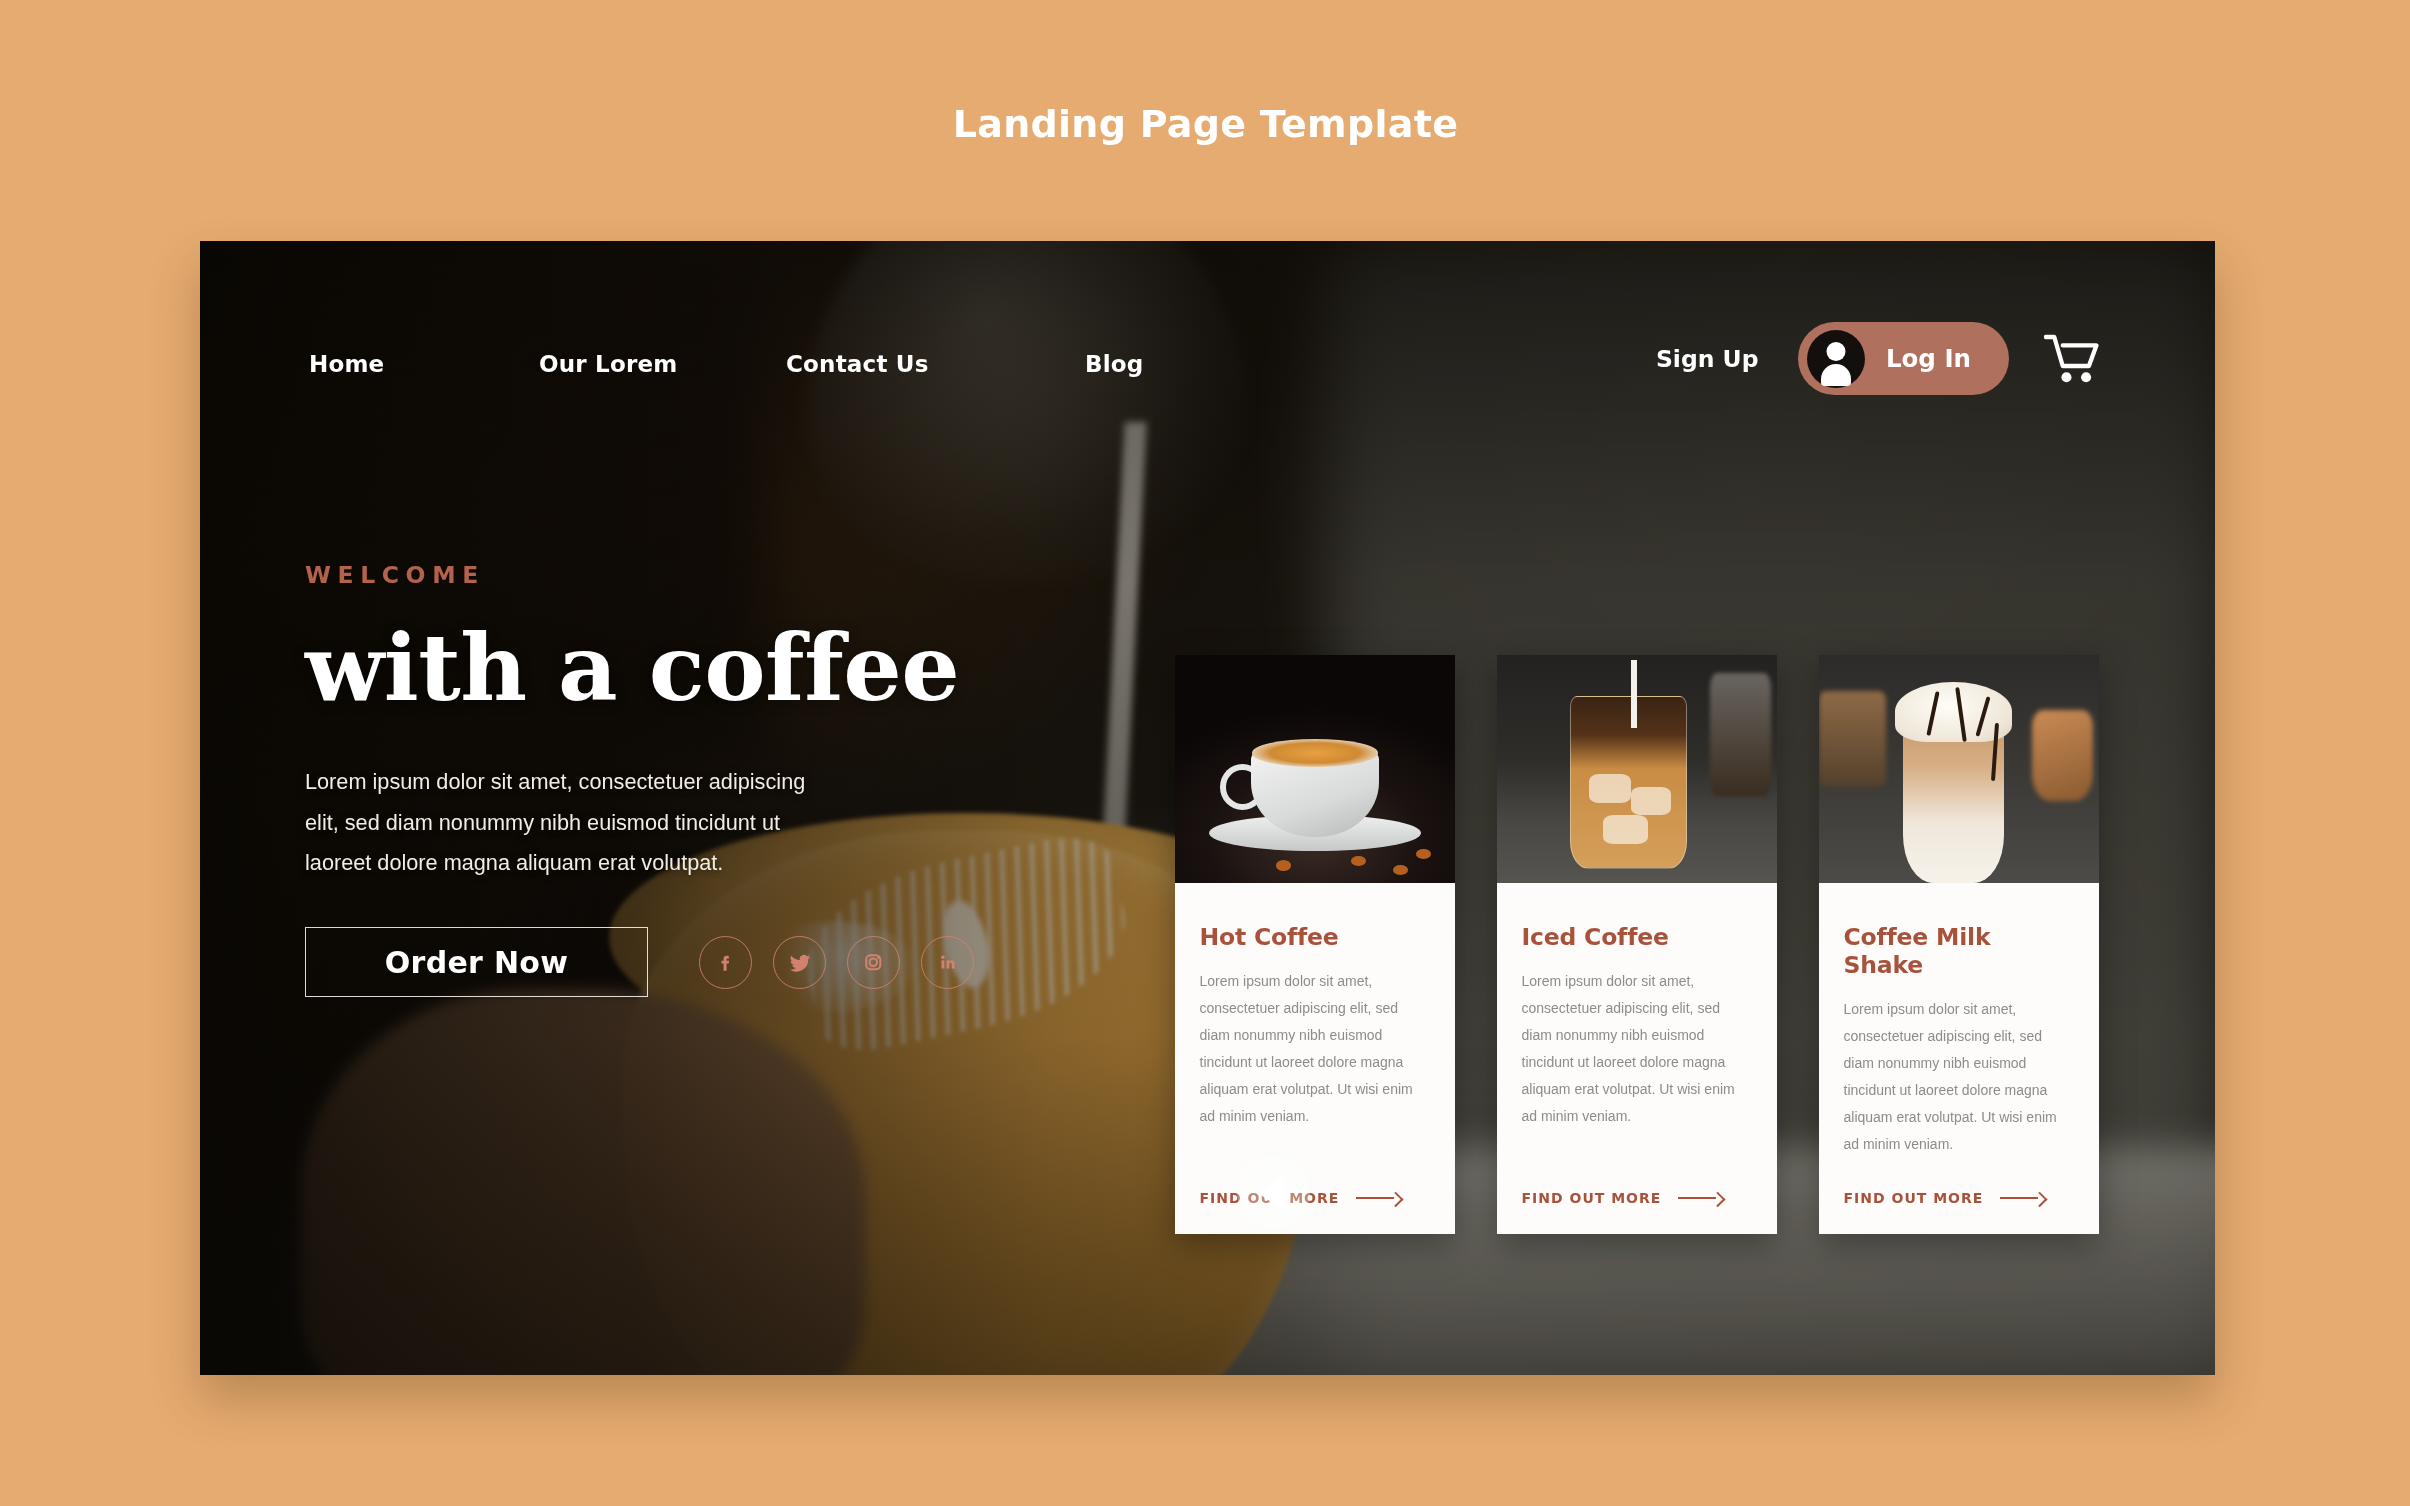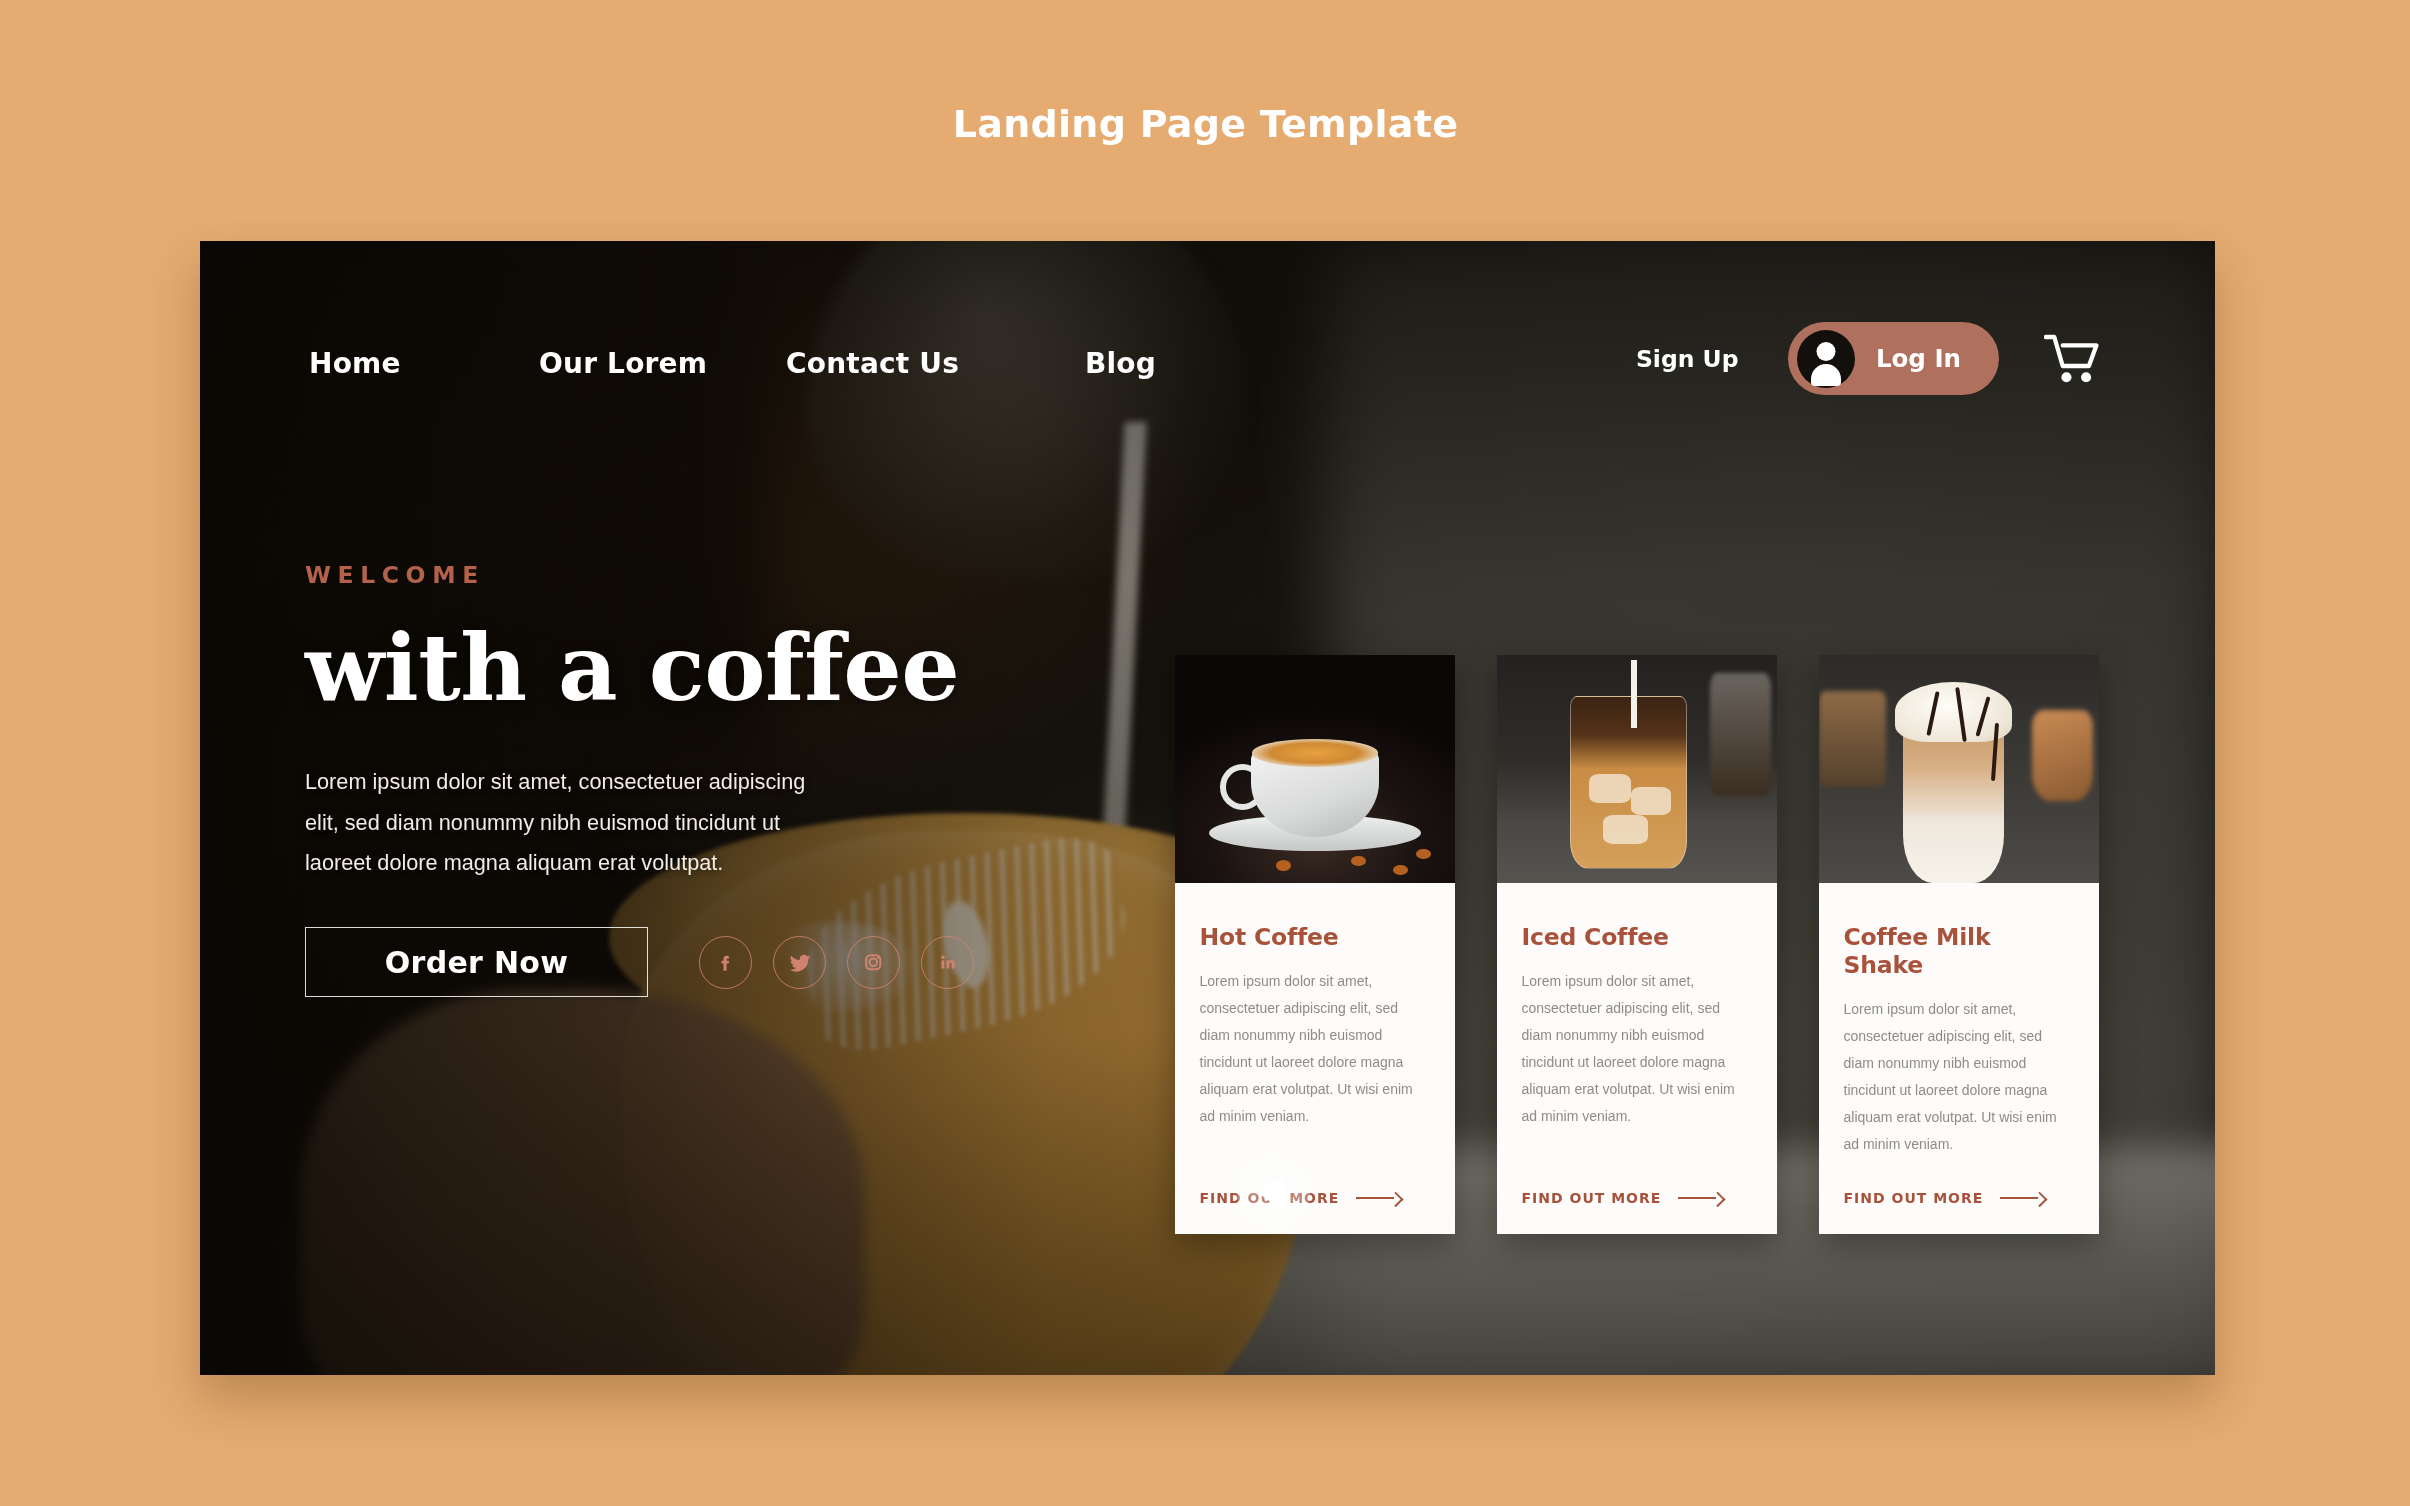--- a/index.html
+++ b/index.html
@@ -137,38 +137,38 @@
     width: 100%;
     height: 85px;
     display: flex;
     align-items: center;
     z-index: 6;
   }
   .nav-left { display: flex; align-items: center; margin-left: 109px; }
   .nav-link {
     color: #ffffff;
     font-family: "DejaVu Sans", sans-serif;
-    font-size: 28px;
+    font-size: 23px;
     font-weight: bold;
     letter-spacing: 0.2px;
     cursor: pointer;
     white-space: nowrap;
     margin-top: 10px;
   }
   .nav-link.i0 { width: 230px; }
   .nav-link.i1 { width: 247px; }
   .nav-link.i2 { width: 299px; }
   .nav-link.i3 { width: auto; }
 
   .nav-right {
     margin-left: auto;
     margin-right: 113px;
     display: flex;
     align-items: center;
-    gap: 32px;
+    gap: 22px;
     text-align: center;
   }
   .signup {
     color: #fff;
     font-family: "DejaVu Sans", sans-serif;
     font-size: 23.5px;
     font-weight: bold;
     cursor: pointer;
     margin-right: 17px;
   }

